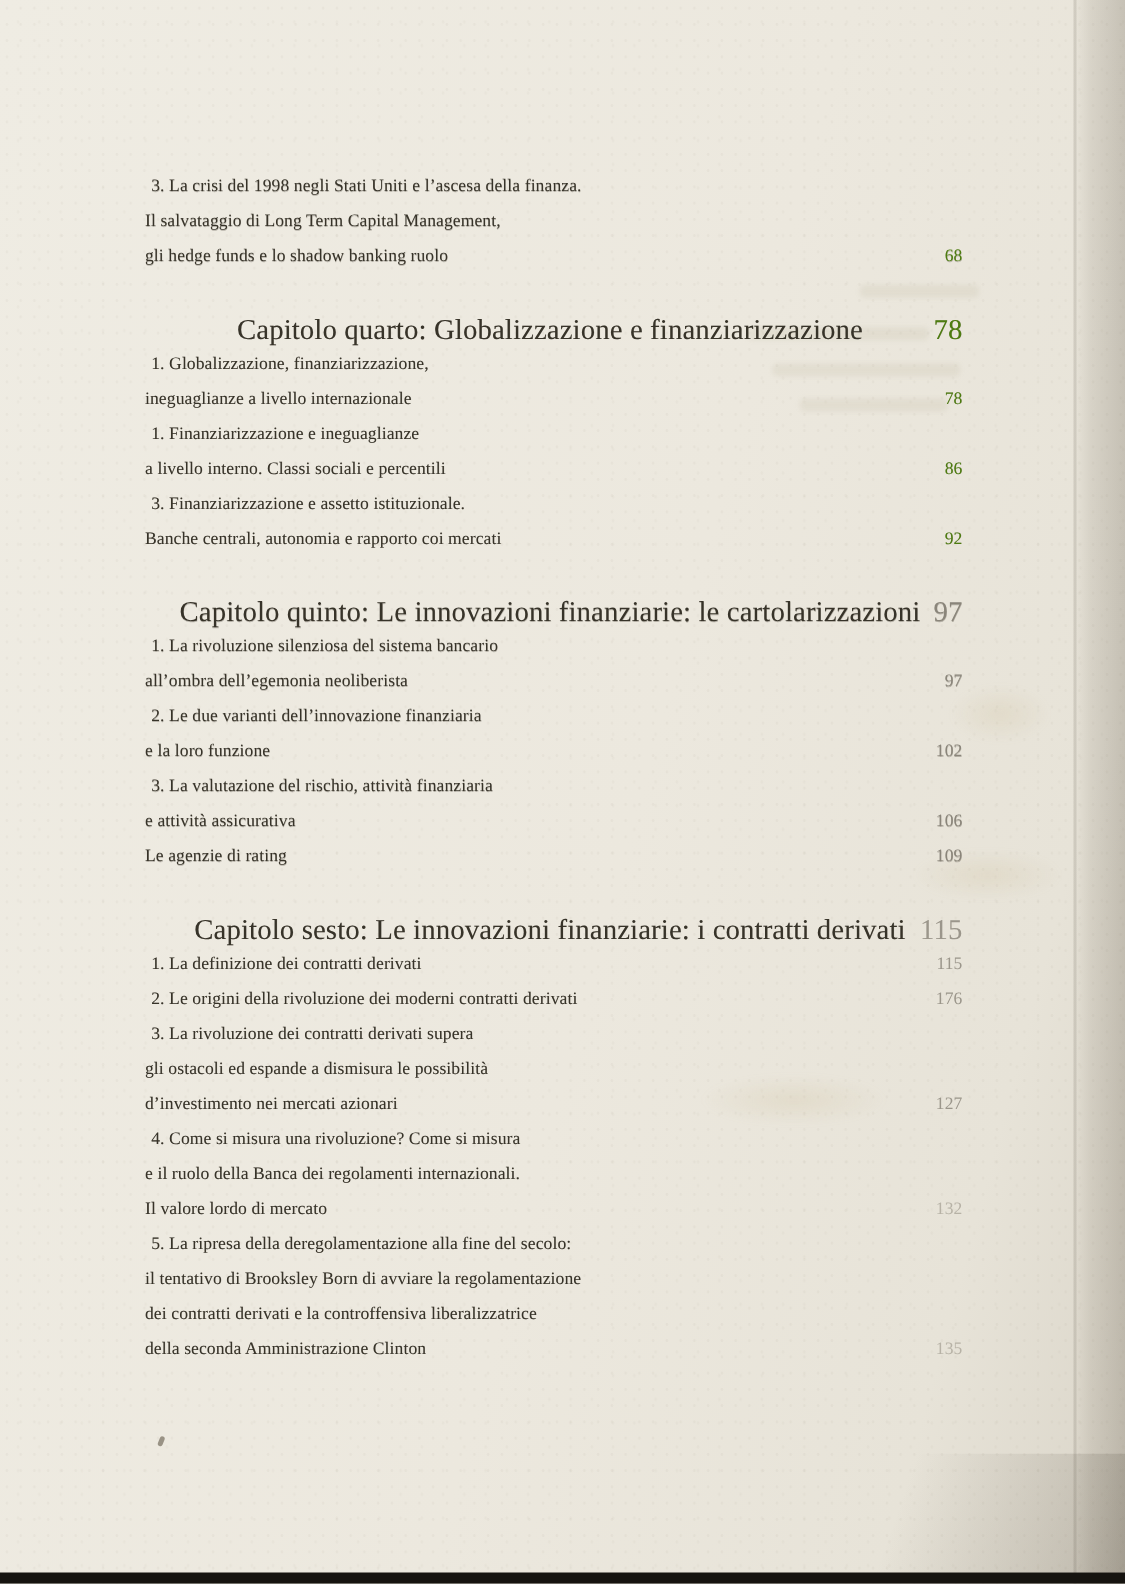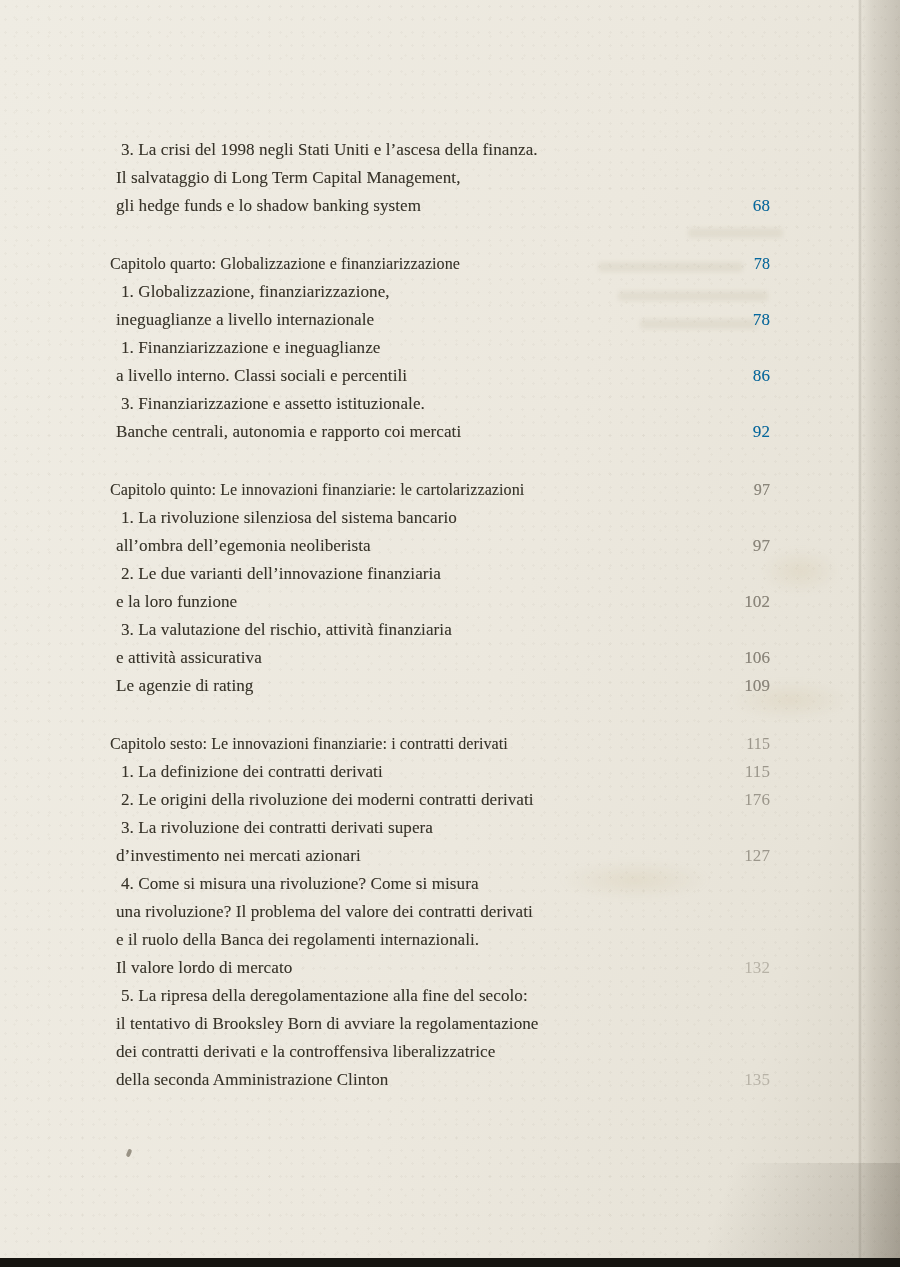--- a/index.html
+++ b/index.html
@@ -20,30 +20,30 @@
       radial-gradient(rgba(115,105,85,0.04) 1px, transparent 1.3px);
     background-size:11px 13px, 17px 19px;
     background-position:0 0, 6px 8px;
   }
   .toc {
     position:absolute; left:110px; top:136px; width:660px;
     color:#373329;
   }
   .row {
     position:relative; height:28px; line-height:28px;
-    font-size:17px; letter-spacing:0.1px; white-space:nowrap;
+    font-size:14px; letter-spacing:0.1px; white-space:nowrap;
     text-shadow:0.2px 0.2px 0.4px rgba(55,51,41,0.30);
   }
-  .row.chapter { font-size:16px; }
+  .row.chapter { font-size:23px;text-align:center; }
   .row.gap { margin-top:30px; }
   .row.item { padding-left:11px; }
   .row.cont { padding-left:6px; }
   .pg { position:absolute; right:0; top:0; }
   .it { }
-  .f0 { color:#0369a1; }
+  .f0 { color:#4d7c0f; }
   .f1 { color:#8a857a; }
   .f2 { color:#9b968b; text-shadow:none; }
   .f3 { color:#b7b2a6; text-shadow:none; }
 
   
   .edge-zone {
     position:absolute; top:0; bottom:0; right:0; width:42px;
     background:linear-gradient(to right, rgba(126,118,103,0) 0%, rgba(126,118,103,0.16) 35%, rgba(108,100,86,0.28) 100%);
   }
   .edge-line {
@@ -84,21 +84,21 @@
 <div class="ghost" style="left:640px; top:319px; width:118px; height:10px;"></div>
 <div class="stain" style="left:760px; top:548px; width:80px;  height:46px;"></div>
 <div class="stain" style="left:730px; top:680px; width:120px; height:40px;"></div>
 <div class="stain" style="left:560px; top:860px; width:150px; height:40px;"></div>
 <div class="speck" style="left:127px; top:1149px; width:4px; height:8px;"></div>
 
 <div class="toc">
 
   <div class="row item"><span>3. La crisi del 1998 negli Stati Uniti e l’ascesa della finanza.</span><span class="pg f0"></span></div>
   <div class="row cont"><span><span>Il salvataggio di </span><span class="it">Long Term Capital Management</span><span>,</span></span><span class="pg f0"></span></div>
-  <div class="row cont"><span><span>gli </span><span class="it">hedge funds</span><span> e lo </span><span class="it">shadow banking system</span></span><span class="pg f0">68</span></div>
+  <div class="row cont"><span><span>gli </span><span class="it">hedge funds</span><span> e lo </span><span class="it">shadow banking ruolo</span></span><span class="pg f0">68</span></div>
 
   <div class="row chapter gap"><span>Capitolo quarto: Globalizzazione e finanziarizzazione</span><span class="pg f0">78</span></div>
   <div class="row item"><span>1. Globalizzazione, finanziarizzazione,</span><span class="pg f0"></span></div>
   <div class="row cont"><span>ineguaglianze a livello internazionale</span><span class="pg f0">78</span></div>
   <div class="row item"><span>1. Finanziarizzazione e ineguaglianze</span><span class="pg f0"></span></div>
   <div class="row cont"><span>a livello interno. Classi sociali e percentili</span><span class="pg f0">86</span></div>
   <div class="row item"><span>3. Finanziarizzazione e assetto istituzionale.</span><span class="pg f0"></span></div>
   <div class="row cont"><span>Banche centrali, autonomia e rapporto coi mercati</span><span class="pg f0">92</span></div>
 
   <div class="row chapter gap"><span>Capitolo quinto: Le innovazioni finanziarie: le cartolarizzazioni</span><span class="pg f1">97</span></div>
@@ -107,23 +107,23 @@
   <div class="row item"><span>2. Le due varianti dell’innovazione finanziaria</span><span class="pg f1"></span></div>
   <div class="row cont"><span>e la loro funzione</span><span class="pg f1">102</span></div>
   <div class="row item"><span>3. La valutazione del rischio, attività finanziaria</span><span class="pg f1"></span></div>
   <div class="row cont"><span>e attività assicurativa</span><span class="pg f1">106</span></div>
   <div class="row cont"><span>Le agenzie di rating</span><span class="pg f1">109</span></div>
 
   <div class="row chapter gap"><span>Capitolo sesto: Le innovazioni finanziarie: i contratti derivati</span><span class="pg f2">115</span></div>
   <div class="row item"><span>1. La definizione dei contratti derivati</span><span class="pg f2">115</span></div>
   <div class="row item"><span>2. Le origini della rivoluzione dei moderni contratti derivati</span><span class="pg f2">176</span></div>
   <div class="row item"><span>3. La rivoluzione dei contratti derivati supera</span><span class="pg f2"></span></div>
+  <div class="row cont"><span>gli ostacoli ed espande a dismisura le possibilità</span><span class="pg f2"></span></div>
   <div class="row cont"><span>d’investimento nei mercati azionari</span><span class="pg f2">127</span></div>
   <div class="row item"><span>4. Come si misura una rivoluzione? Come si misura</span><span class="pg f2"></span></div>
-  <div class="row cont"><span>una rivoluzione? Il problema del valore dei contratti derivati</span><span class="pg f2"></span></div>
   <div class="row cont"><span>e il ruolo della Banca dei regolamenti internazionali.</span><span class="pg f2"></span></div>
   <div class="row cont"><span>Il valore lordo di mercato</span><span class="pg f3">132</span></div>
   <div class="row item"><span>5. La ripresa della deregolamentazione alla fine del secolo:</span><span class="pg f3"></span></div>
   <div class="row cont"><span>il tentativo di Brooksley Born di avviare la regolamentazione</span><span class="pg f3"></span></div>
   <div class="row cont"><span>dei contratti derivati e la controffensiva liberalizzatrice</span><span class="pg f3"></span></div>
   <div class="row cont"><span>della seconda Amministrazione Clinton</span><span class="pg f3">135</span></div>
 
 </div>
 
 <div class="edge-line"></div>

